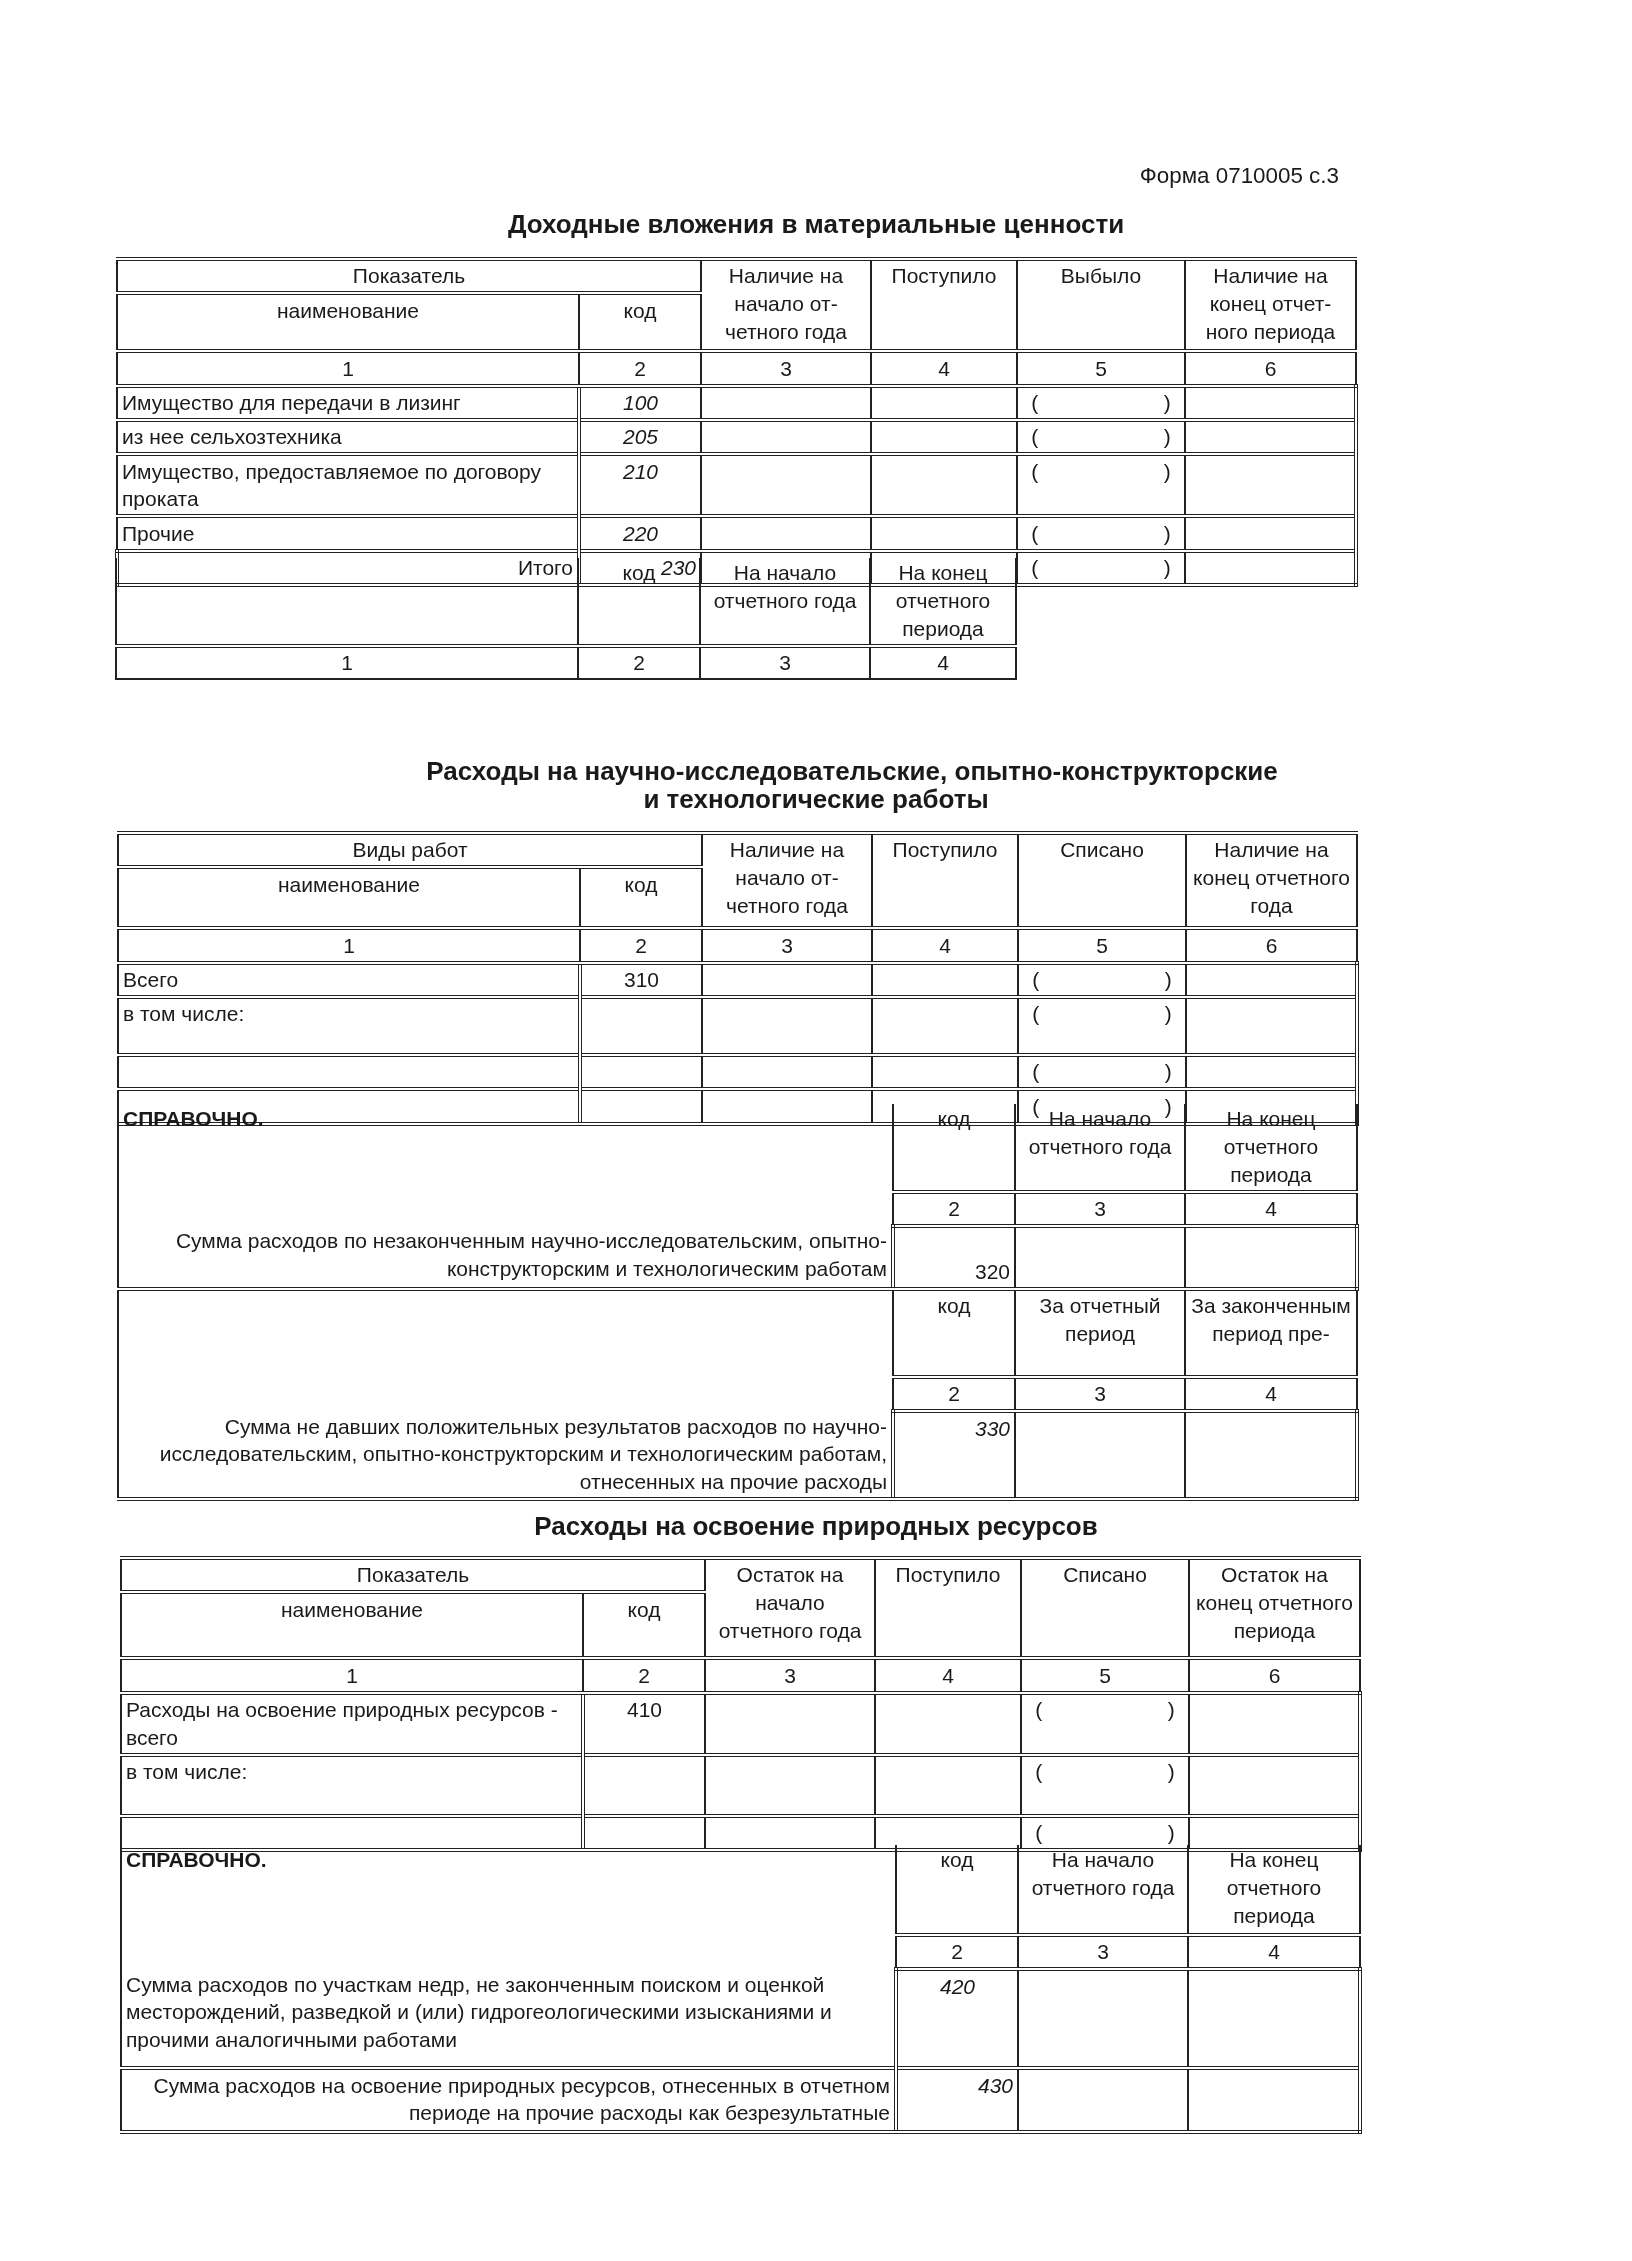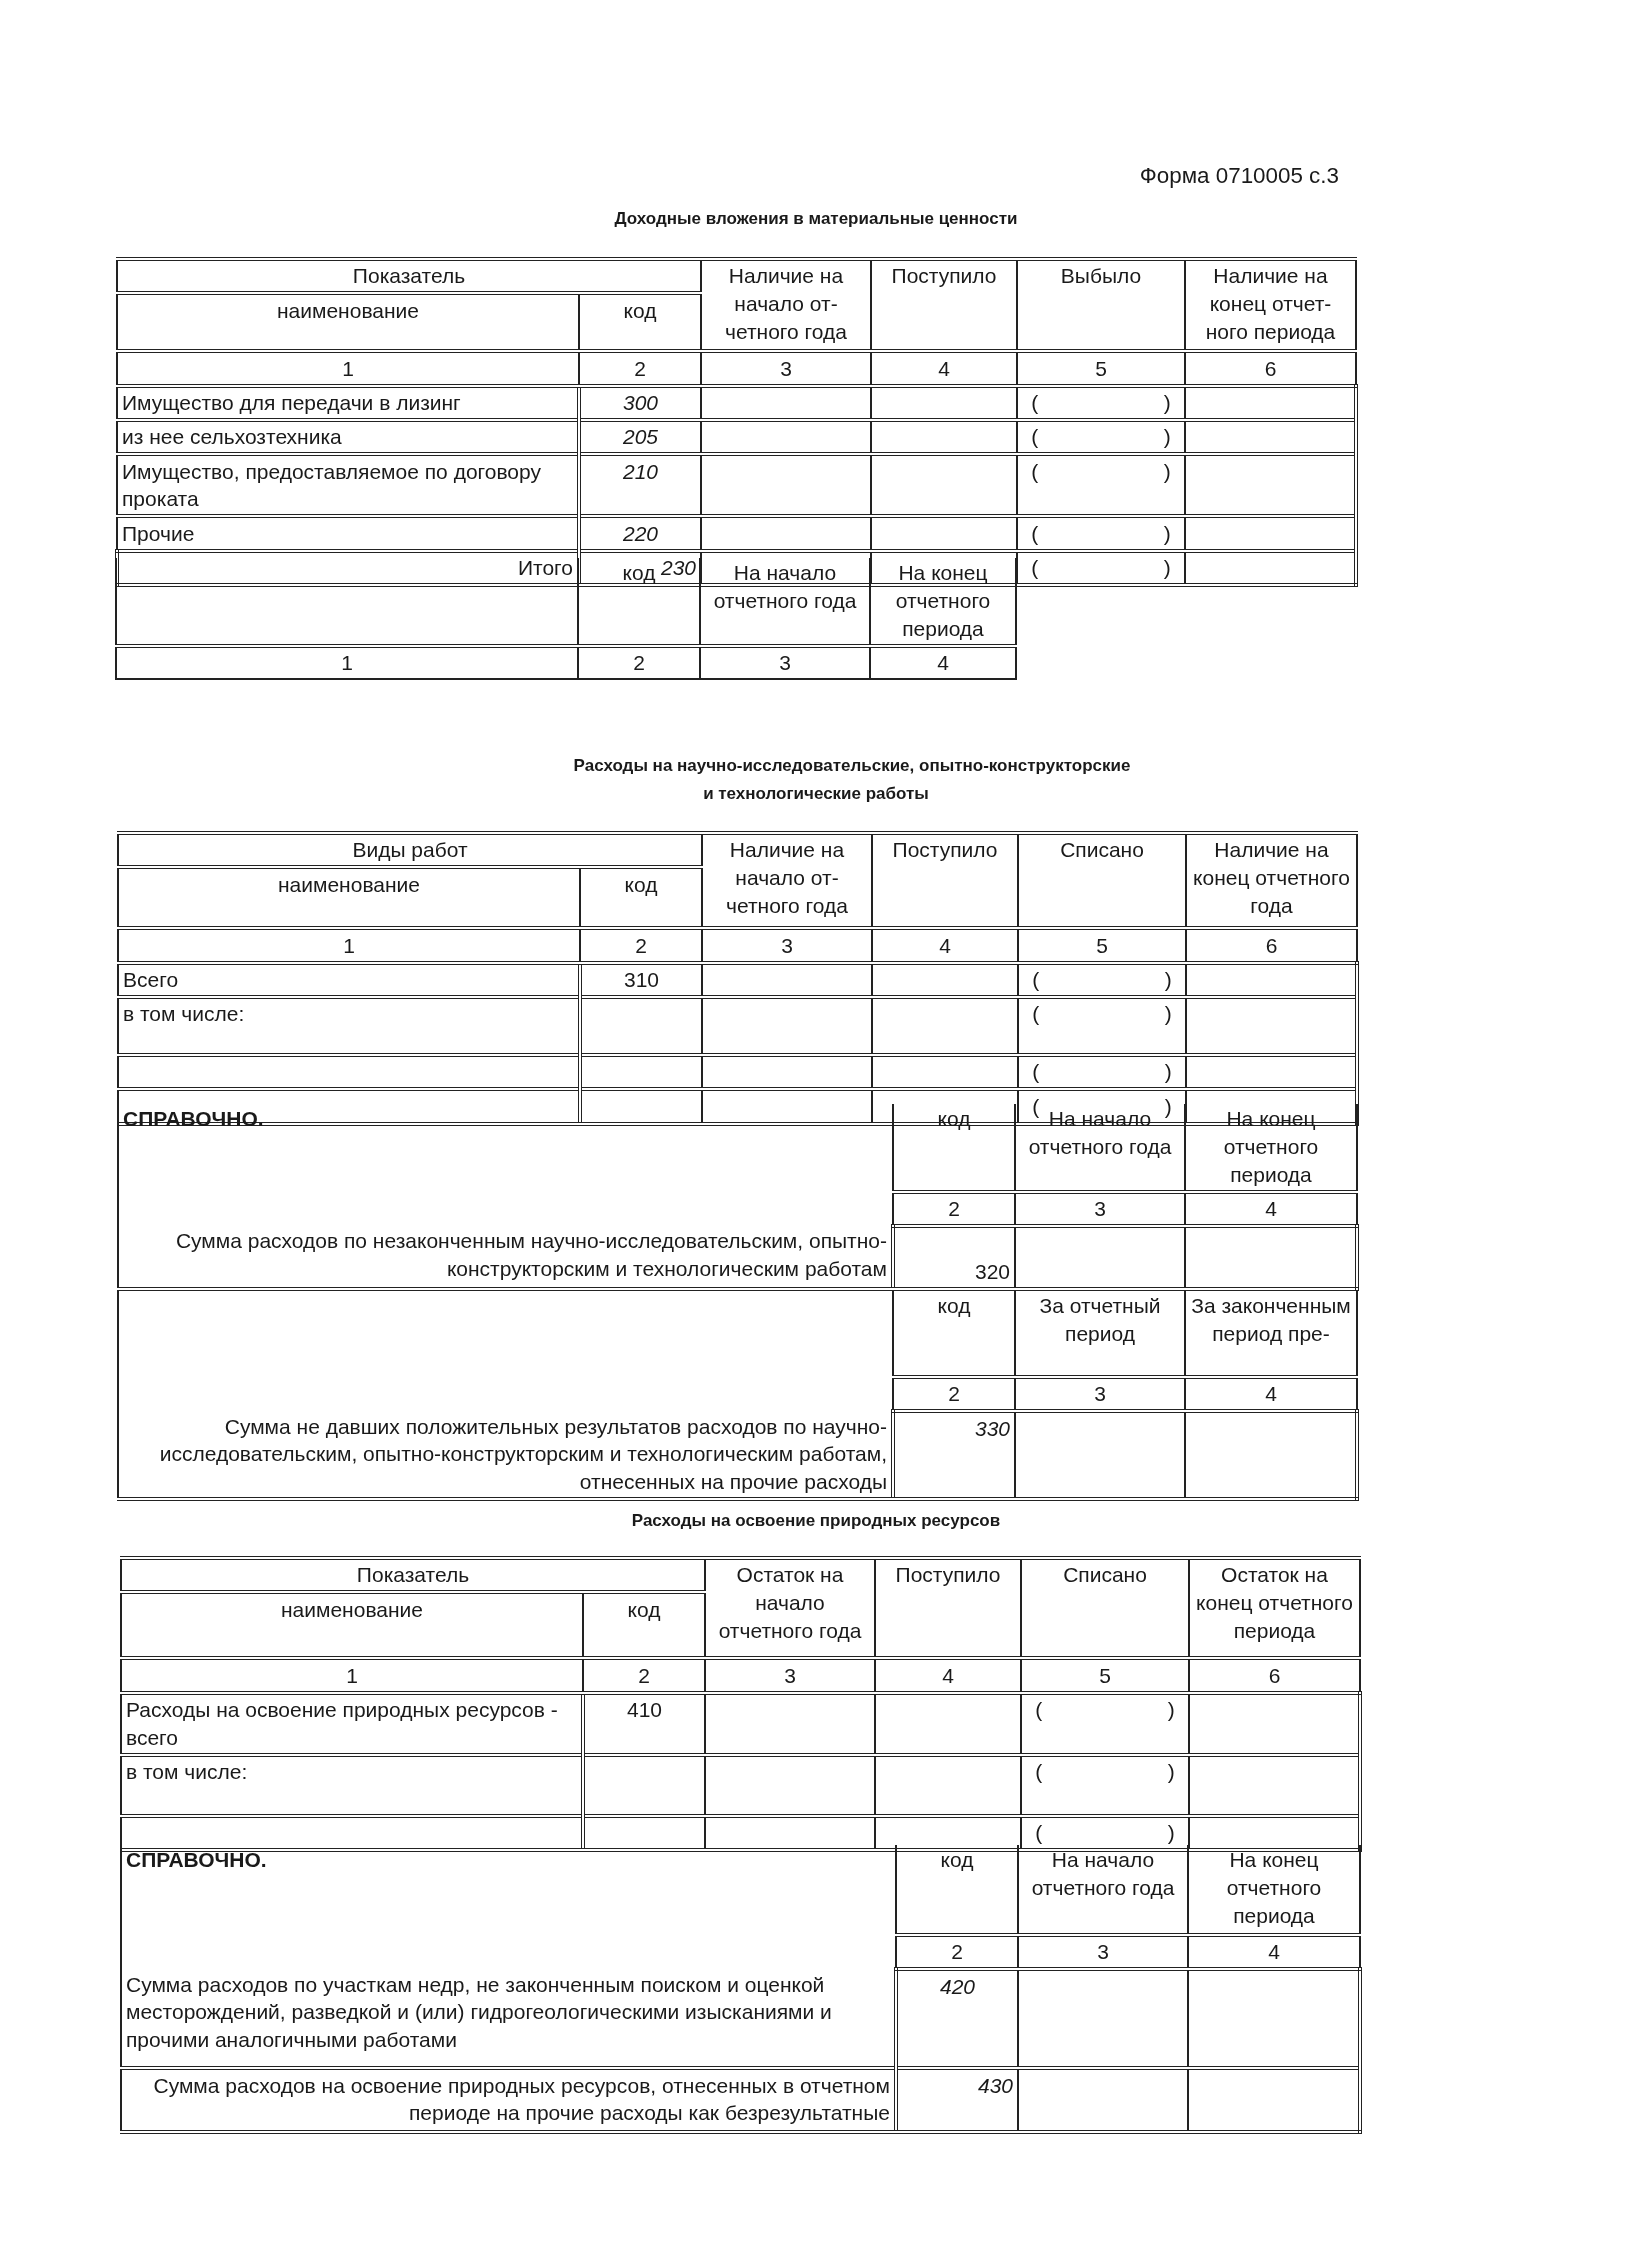--- a/index.html
+++ b/index.html
@@ -1,20 +1,20 @@
 <!DOCTYPE html>
 <html style="font-size:10.5px"><head>
 <meta charset="utf-8">
 <style>
   html, body { margin:0; padding:0; background:#fff; }
   body { width:1632px; height:2261px; position:relative; overflow:hidden;
          font-family:"Liberation Sans", sans-serif; color:#1a1a1a; }
   .abs { position:absolute; }
   .form-no { right:293px; top:163px; font-size:22.4px; }
-  .title { left:0; width:1632px; text-align:center; font-weight:bold; font-size:17px; }
+  .title { left:0; width:1632px; text-align:center; font-weight:bold; font-size:26px; }
   table.grid { position:absolute; border-collapse:collapse; table-layout:fixed; font-size:21px; }
   table.grid td { border:2px solid #222; padding:1.3px 4px; vertical-align:top; line-height:1.32; overflow:hidden; }
   td.c { text-align:center; }
   td.b { vertical-align:bottom; }
   td.code { text-align:center; vertical-align:bottom; font-style:italic; }
   td.code.up { vertical-align:top; font-style:normal; }
   td.thick-t { border-top:4.6px double #222 !important; }
   td.thick-b { border-bottom:4.6px double #222 !important;text-align:right; }
   td.thick-l { border-left:4.6px double #222 !important; }
   td.thick-r { border-right:4.6px double #222 !important; }
@@ -56,21 +56,21 @@
     <td class="c thick-t">1</td>
     <td class="c thick-t">2</td>
     <td class="c thick-t">3</td>
     <td class="c thick-t">4</td>
     <td class="c thick-t">5</td>
     <td class="c thick-t">6</td>
   </tr>
 
   <tr style="height:30px">
     <td class="thick-t">Имущество для передачи в лизинг</td>
-    <td class="code thick-t thick-l">300</td>
+    <td class="code thick-t thick-l">100</td>
     <td class="thick-t"></td>
     <td class="thick-t"></td>
     <td class="thick-t">
           <div class="paren">
             <span>(</span>
             <span>)</span>
           </div>
         </td>
     <td class="thick-t thick-r"></td>
   </tr>

